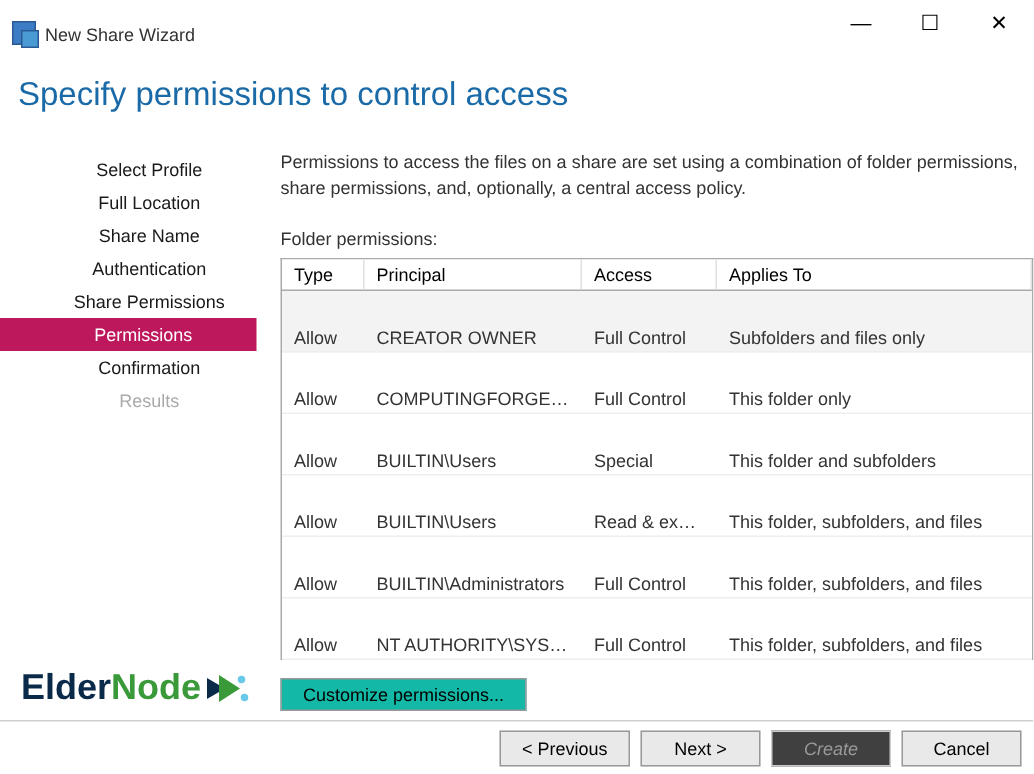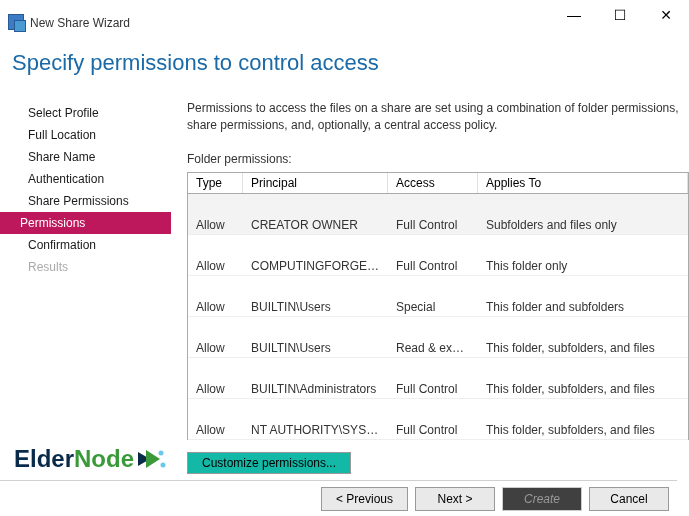--- a/index.html
+++ b/index.html
@@ -11,42 +11,42 @@
     .titlebar-text { font-size: 12px; color: #333; }
     .titlebar-ctrls { margin-left: auto; display: flex; }
     .tc { width: 46px; height: 30px; display: flex; align-items: center; justify-content: center; font-size: 14px; }
     
     .header { padding: 20px 0 12px 12px; }
     .header h1 { font-size: 22px; font-weight: 400; color: #1a6aa8; }
     
     .main { display: flex; height: 390px; }
     
     .sidebar { width: 175px; padding-top: 14px; }
-    .side-item { padding: 4px 0 4px 28px; font-size: 12px; color: #1a1a1a; cursor: pointer; }
+    .side-item { padding: 4px 0 4px 28px; font-size: 12px; color: #1a1a1a; cursor: pointer; text-align: center; }
     .side-item.active { background: #be185d; color: #fff; padding-left: 20px; }
     .side-item.disabled { color: #aaa; }
     
     .content { flex: 1; padding: 12px 0 0 16px; }
     .desc { font-size: 12px; color: #333; margin-bottom: 18px; line-height: 1.4; }
     .sec-label { font-size: 12px; color: #333; margin-bottom: 6px; }
     
     .perm-table { border: 1px solid #aaa; border-bottom: none; width: 502px; }
     .perm-head { display: flex; border-bottom: 1px solid #aaa; background: #fff; }
     .perm-head > div { padding: 3px 8px; font-size: 12px; border-right: 1px solid #e0e0e0; }
     .perm-row { display: flex; border-bottom: 1px solid #eee; }
     .perm-row > div { padding: 2px 8px; font-size: 12px; color: #333; white-space: nowrap; overflow: hidden; text-overflow: ellipsis; margin-top: 22px; }
     .perm-row.sel { background: #f3f3f3; }
     .col-type { width: 55px; }
     .col-prin { width: 145px; }
     .col-acc  { width: 90px; }
     .col-app  { flex: 1; }
     
     .custom-btn { margin-top: 12px; padding: 3px 14px; font-size: 12px; background: #14b8a6; border: 1px solid #999; cursor: pointer; }
     
-    .footer { position: absolute; bottom: 0; left: 0; right: 12px; height: 36px; padding: 4px 8px; border-top: 1px solid #d0d0d0; display: flex; justify-content: flex-end; gap: 7px; align-items: center; }
+    .footer { position: absolute; bottom: 0; left: 0; right: 0; height: 36px; padding: 4px 8px; border-top: 1px solid #d0d0d0; display: flex; justify-content: flex-end; gap: 7px; align-items: center; }
     .footer button { min-width: 80px; padding: 4px 14px; font-size: 12px; background: #e9e9e9; border: 1px solid #999; cursor: pointer; }
     .footer button:disabled { color: #999; border-color: #ccc; background: #404040; font-style: italic; }
     
     .logo { position: absolute; left: 14px; bottom: 42px; display: flex; align-items: center; }
     .logo-text { font-size: 24px; font-weight: 700; }
     .logo-mark { width: 30px; height: 30px; margin-left: 2px; }
   </style>
 </head>
 <body>
 

